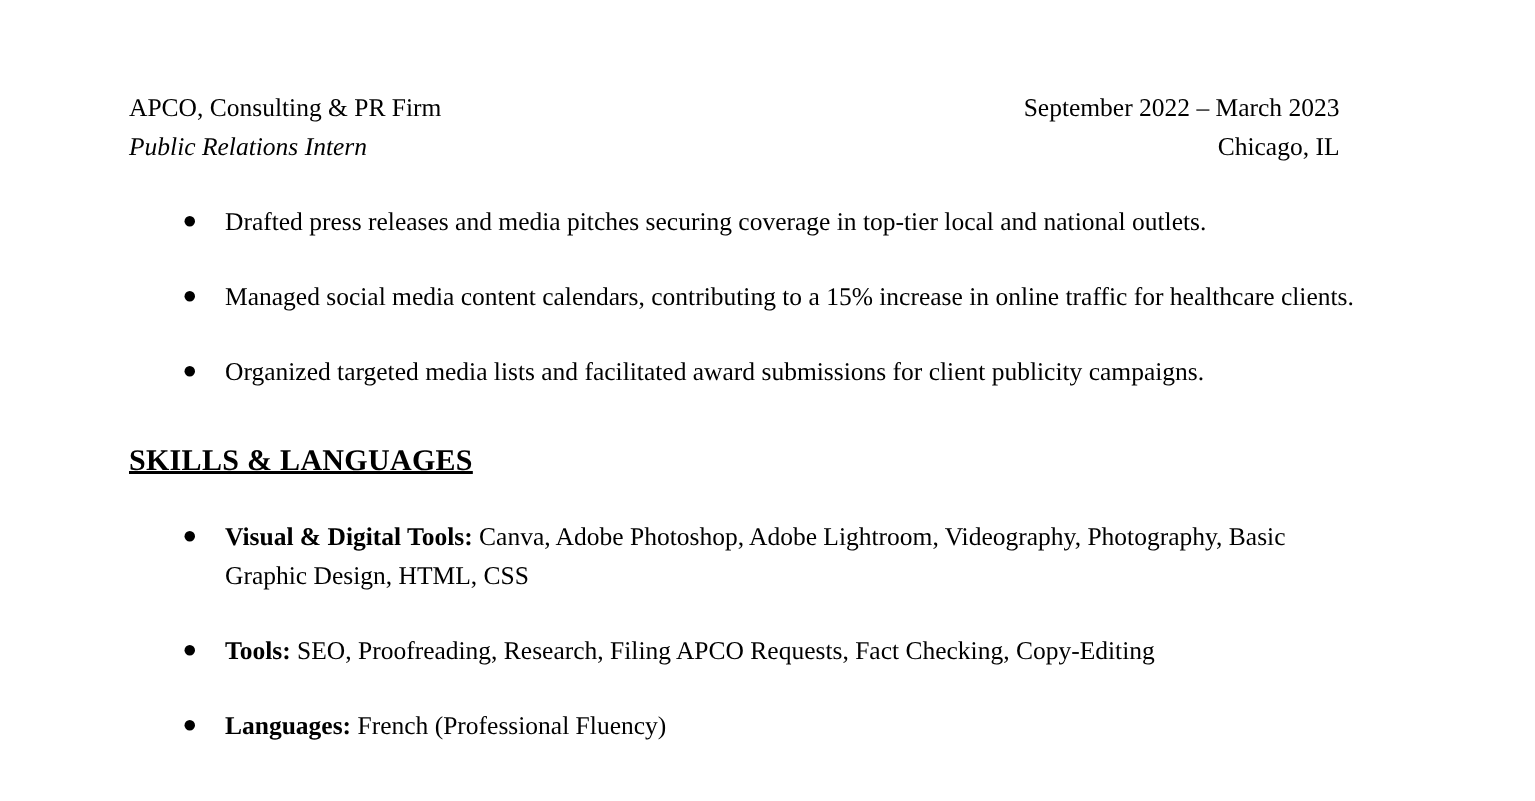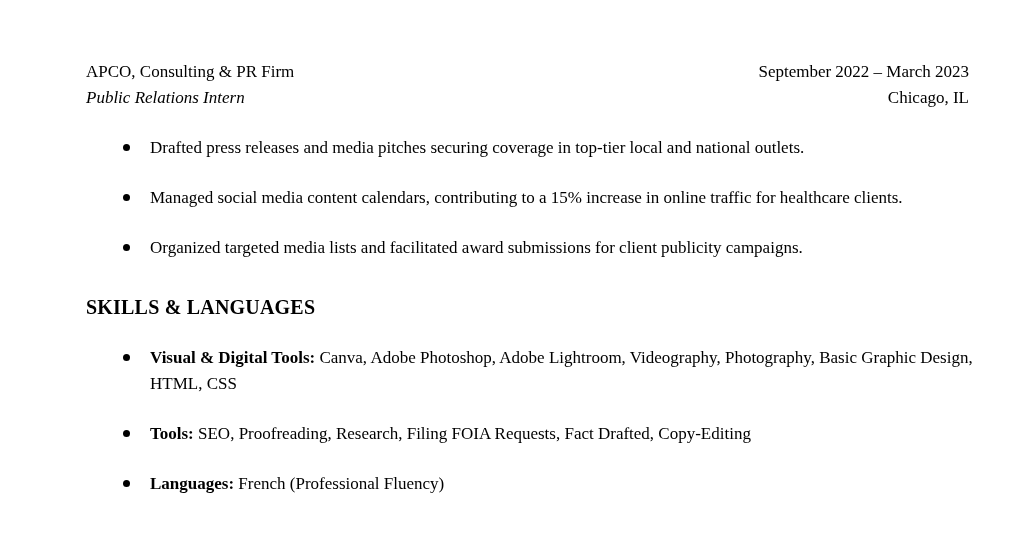--- a/index.html
+++ b/index.html
@@ -11,21 +11,21 @@
     width: 1023px;
     height: 534px;
     overflow: hidden;
     font-family: "Liberation Serif", "DejaVu Serif", serif;
     color: #000000;
   }
   .doc {
     box-sizing: border-box;
     width: 1023px;
     height: 534px;
-    padding: 59px 36px 0 86px;
+    padding: 59px 112px 0 86px;
     font-size: 17px;
     line-height: 26px;
   }
   .hdr-row {
     display: flex;
     justify-content: space-between;
     align-items: baseline;
   }
   .hdr-right {
     padding-right: 18px;
@@ -53,20 +53,21 @@
     height: 7px;
     background: #000000;
     border-radius: 50%;
   }
 
   h2.section-heading {
     margin: 32px 0 0 0;
     font-size: 20px;
     line-height: 28px;
     font-weight: bold;
+    text-decoration: underline;
     letter-spacing: 0.2px;
   }
   ul.bullets.skills {
     margin-top: 5px;
   }
 </style>
 </head>
 <body>
 
 <div class="doc">
@@ -84,17 +85,17 @@
   <ul class="bullets">
     <li>Drafted press releases and media pitches securing coverage in top-tier local and national outlets.</li>
     <li>Managed social media content calendars, contributing to a 15% increase in online traffic for healthcare clients.</li>
     <li>Organized targeted media lists and facilitated award submissions for client publicity campaigns.</li>
   </ul>
 
   <h2 class="section-heading">SKILLS &amp; LANGUAGES</h2>
 
   <ul class="bullets skills">
     <li><span class="bold">Visual &amp; Digital Tools:</span> <span>Canva, Adobe Photoshop, Adobe Lightroom, Videography, Photography, Basic Graphic Design, HTML, CSS</span></li>
-    <li><span class="bold">Tools:</span> <span>SEO, Proofreading, Research, Filing FOIA Requests, Fact Drafted, Copy-Editing</span></li>
+    <li><span class="bold">Tools:</span> <span>SEO, Proofreading, Research, Filing APCO Requests, Fact Checking, Copy-Editing</span></li>
     <li><span class="bold">Languages:</span> <span>French (Professional Fluency)</span></li>
   </ul>
 
 </div>
 
 </body></html>

